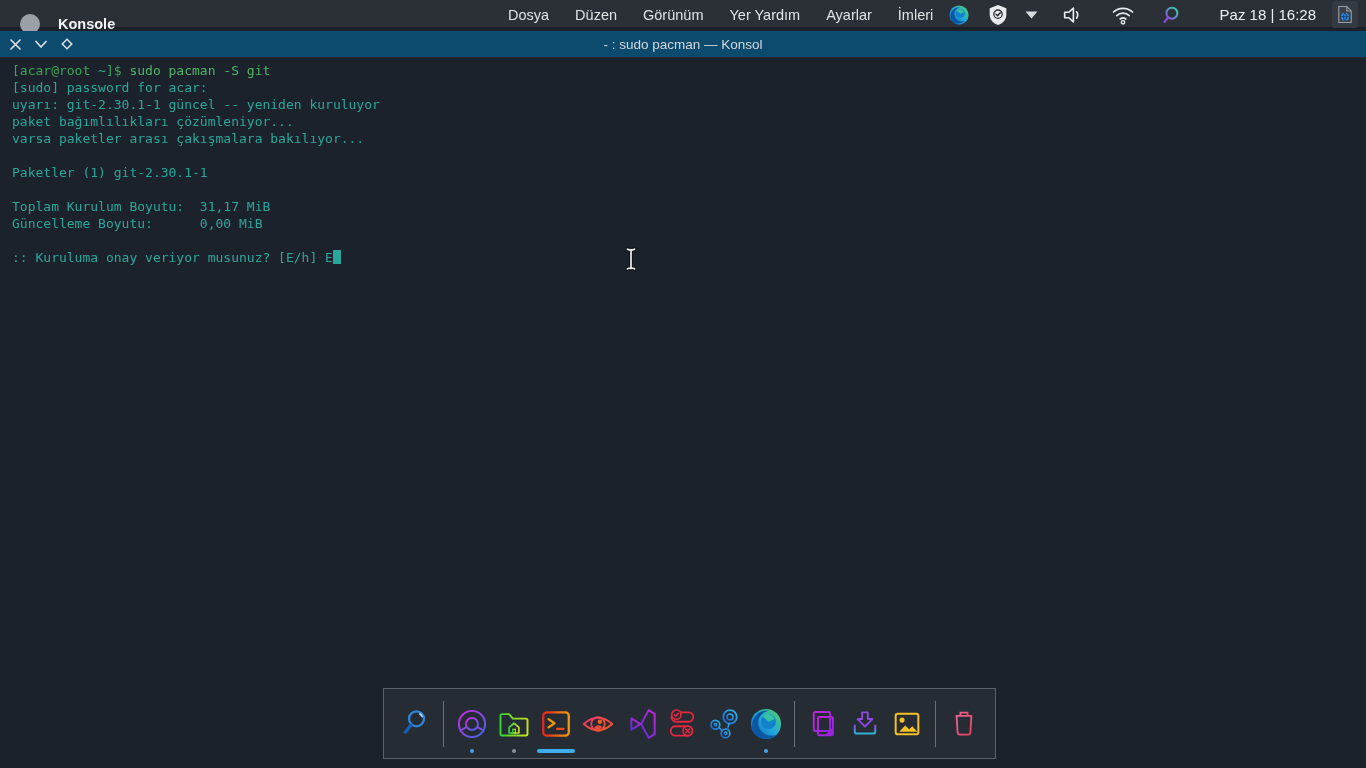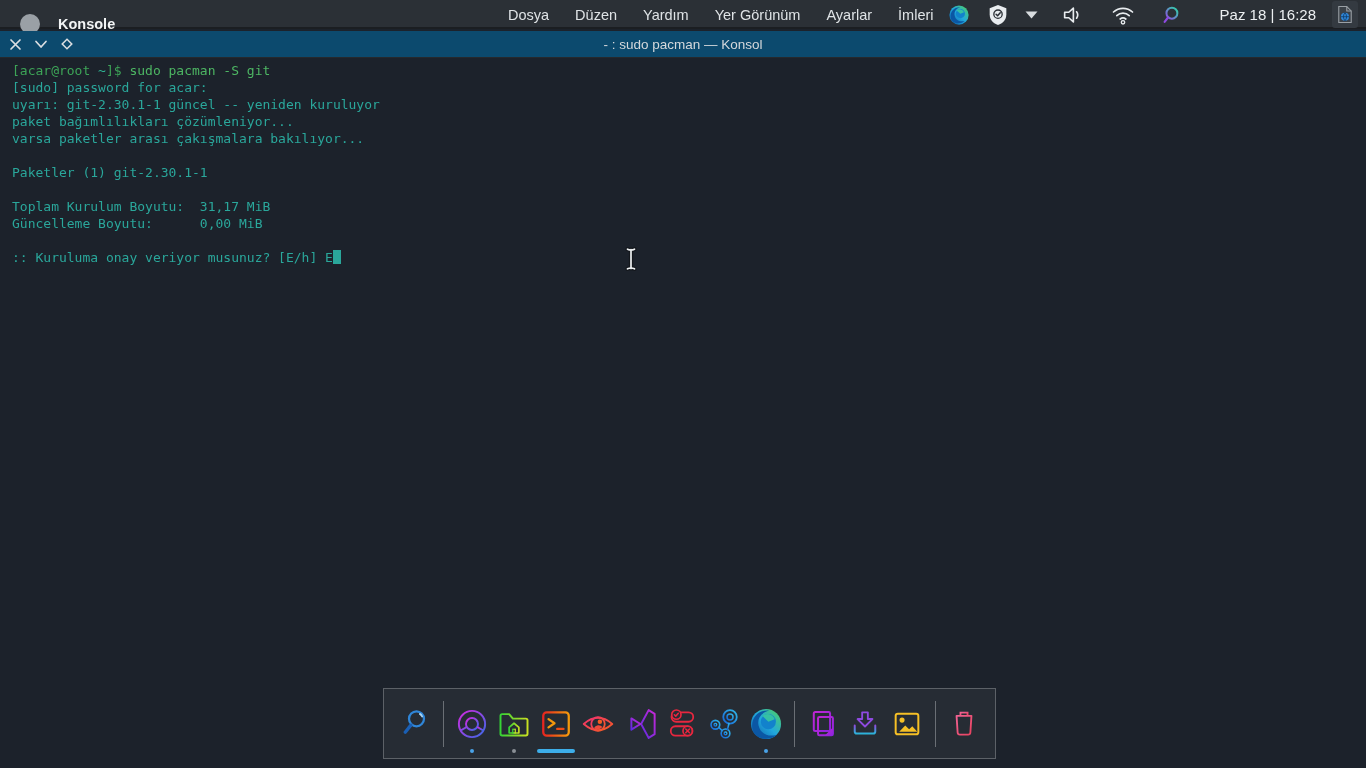--- a/index.html
+++ b/index.html
@@ -117,22 +117,22 @@
 </svg>
 
 <div class="topbar">
   <div class="app-chip">
     <div class="app-circle"></div>
     <div class="app-title">Konsole</div>
   </div>
   <div class="menubar" id="menubar">
       <span>Dosya</span>
       <span>Düzen</span>
-      <span>Yardım</span>
-      <span>Yer Görünüm</span>
+      <span>Görünüm</span>
+      <span>Yer Yardım</span>
       <span>Ayarlar</span>
       <span>İmleri</span>
     </div>
   <div class="tray">
     <div class="ticon" style="margin-right:18px">
       <svg width="22" height="22" viewBox="0 0 48 48">
         <circle cx="24" cy="24" r="21" fill="url(#gEdge)"></circle>
         <path d="M6 30 C4 16 14 6 27 7 C17 10 13 17 14.5 25 C16 35 26 40 36 37 C30 44 9 45 6 30 Z" fill="#0b57a4"></path>
         <circle cx="27" cy="21" r="10" fill="#1282cc"></circle>
         <path d="M19 14 a10 10 0 0 1 16 4 l-8 3 z" fill="#35c1a4"></path>

